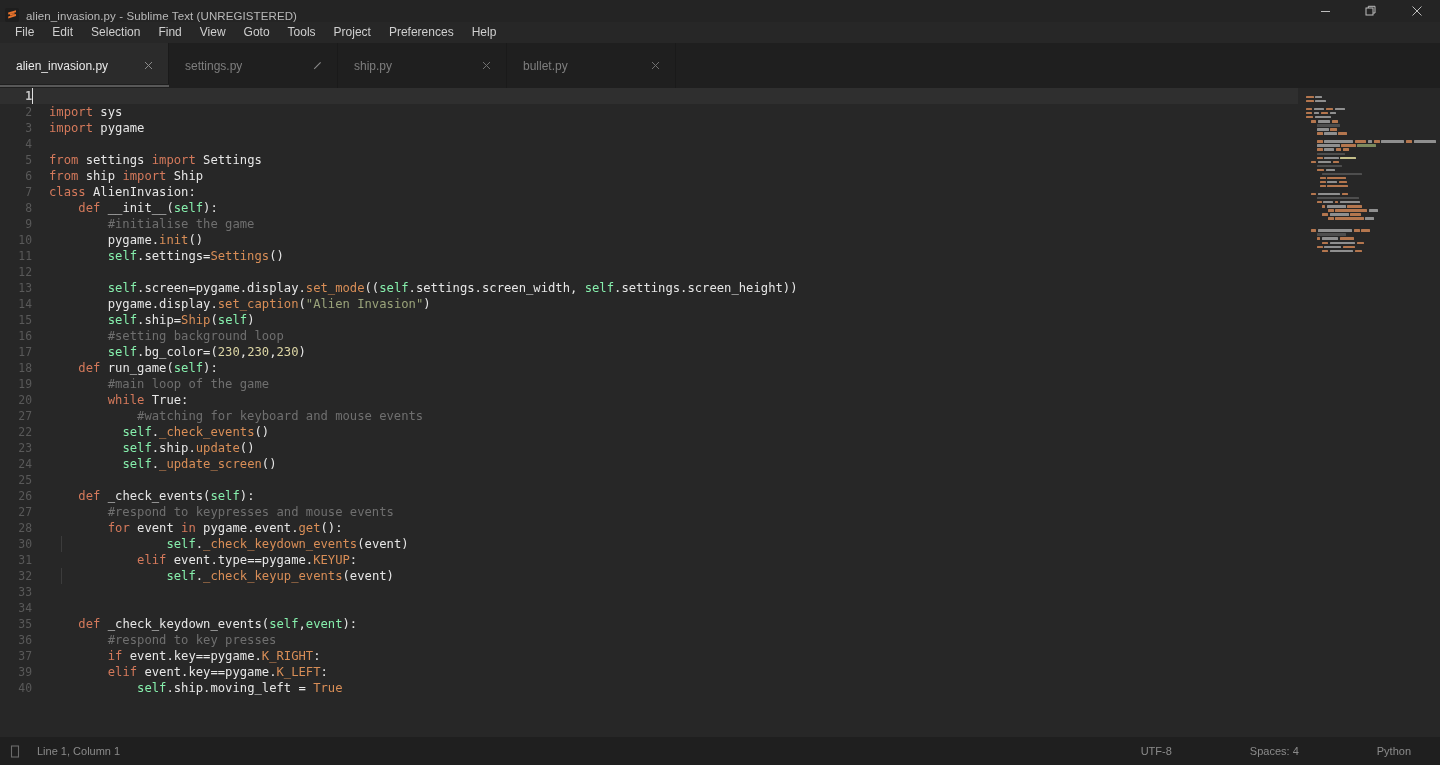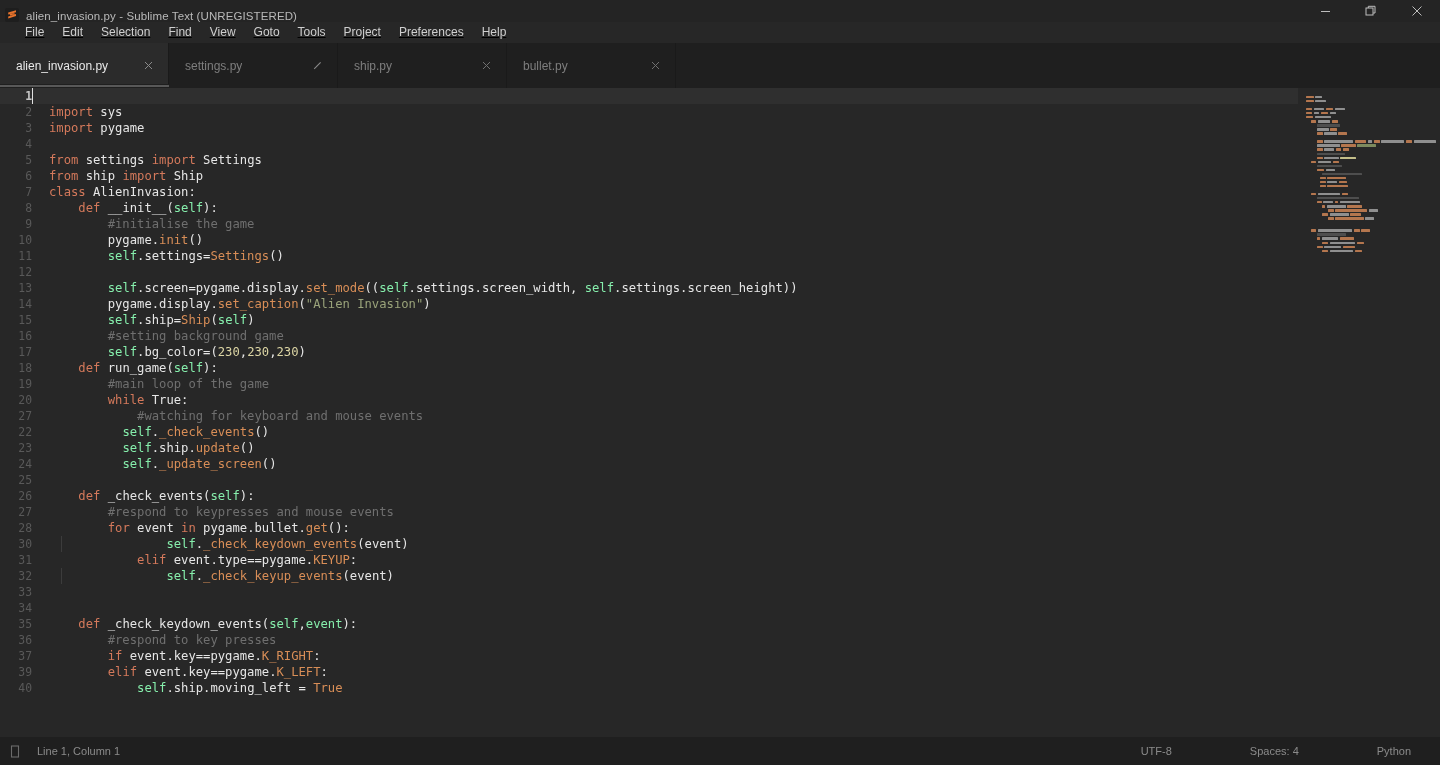--- a/index.html
+++ b/index.html
@@ -47,22 +47,21 @@
     width: 46px; height: 22px;
     display: flex; align-items: center; justify-content: center;
   }
   .winbtn svg { display:block; }
 
   
   .menubar {
     height: 21px; flex: 0 0 21px;
     background: #272727;
     display: flex; align-items: center;
-    padding-left: 16px;
-    text-decoration: underline;
+    padding-left: 6px;
   }
   .menu-item {
     font-size: 12px;
     color: #cfcfcf;
     padding: 2px 9px 3px 9px;
     font-family: "Liberation Sans", sans-serif;
     white-space: nowrap;
     line-height: 14px;
   }
 
@@ -341,33 +340,33 @@
           <div class="row"><div class="gutter">6</div><div class="code-text"><span class="kw">from</span><span class="pl"> ship </span><span class="kw">import</span><span class="pl"> Ship</span></div></div>
           <div class="row"><div class="gutter">7</div><div class="code-text"><span class="kw">class</span><span class="pl"> AlienInvasion:</span></div></div>
           <div class="row"><div class="gutter">8</div><div class="code-text"><span class="pl">    </span><span class="kw">def</span><span class="pl"> __init__(</span><span class="self">self</span><span class="pl">):</span></div></div>
           <div class="row"><div class="gutter">9</div><div class="code-text"><span class="cmt">        #initialise the game</span></div></div>
           <div class="row"><div class="gutter">10</div><div class="code-text"><span class="pl">        pygame.</span><span class="fn">init</span><span class="pl">()</span></div></div>
           <div class="row"><div class="gutter">11</div><div class="code-text"><span class="pl">        </span><span class="self">self</span><span class="pl">.settings=</span><span class="fn">Settings</span><span class="pl">()</span></div></div>
           <div class="row"><div class="gutter">12</div><div class="code-text"></div></div>
           <div class="row"><div class="gutter">13</div><div class="code-text"><span class="pl">        </span><span class="self">self</span><span class="pl">.screen=pygame.display.</span><span class="fn">set_mode</span><span class="pl">((</span><span class="self">self</span><span class="pl">.settings.screen_width, </span><span class="self">self</span><span class="pl">.settings.screen_height))</span></div></div>
           <div class="row"><div class="gutter">14</div><div class="code-text"><span class="pl">        pygame.display.</span><span class="fn">set_caption</span><span class="pl">(</span><span class="str">"Alien Invasion"</span><span class="pl">)</span></div></div>
           <div class="row"><div class="gutter">15</div><div class="code-text"><span class="pl">        </span><span class="self">self</span><span class="pl">.ship=</span><span class="fn">Ship</span><span class="pl">(</span><span class="self">self</span><span class="pl">)</span></div></div>
-          <div class="row"><div class="gutter">16</div><div class="code-text"><span class="cmt">        #setting background game</span></div></div>
+          <div class="row"><div class="gutter">16</div><div class="code-text"><span class="cmt">        #setting background loop</span></div></div>
           <div class="row"><div class="gutter">17</div><div class="code-text"><span class="pl">        </span><span class="self">self</span><span class="pl">.bg_color=(</span><span class="num">230</span><span class="pl">,</span><span class="num">230</span><span class="pl">,</span><span class="num">230</span><span class="pl">)</span></div></div>
           <div class="row"><div class="gutter">18</div><div class="code-text"><span class="pl">    </span><span class="kw">def</span><span class="pl"> run_game(</span><span class="self">self</span><span class="pl">):</span></div></div>
           <div class="row"><div class="gutter">19</div><div class="code-text"><span class="cmt">        #main loop of the game</span></div></div>
           <div class="row"><div class="gutter">20</div><div class="code-text"><span class="pl">        </span><span class="kw">while</span><span class="pl"> </span><span class="pl">True</span><span class="pl">:</span></div></div>
           <div class="row"><div class="gutter">27</div><div class="code-text"><span class="cmt">            #watching for keyboard and mouse events</span></div></div>
           <div class="row"><div class="gutter">22</div><div class="code-text"><span class="pl">          </span><span class="self">self</span><span class="pl">.</span><span class="fn">_check_events</span><span class="pl">()</span></div></div>
           <div class="row"><div class="gutter">23</div><div class="code-text"><span class="pl">          </span><span class="self">self</span><span class="pl">.ship.</span><span class="fn">update</span><span class="pl">()</span></div></div>
           <div class="row"><div class="gutter">24</div><div class="code-text"><span class="pl">          </span><span class="self">self</span><span class="pl">.</span><span class="fn">_update_screen</span><span class="pl">()</span></div></div>
           <div class="row"><div class="gutter">25</div><div class="code-text"></div></div>
           <div class="row"><div class="gutter">26</div><div class="code-text"><span class="pl">    </span><span class="kw">def</span><span class="pl"> _check_events(</span><span class="self">self</span><span class="pl">):</span></div></div>
           <div class="row"><div class="gutter">27</div><div class="code-text"><span class="cmt">        #respond to keypresses and mouse events</span></div></div>
-          <div class="row"><div class="gutter">28</div><div class="code-text"><span class="pl">        </span><span class="kw">for</span><span class="pl"> event </span><span class="kw">in</span><span class="pl"> pygame.bullet.</span><span class="fn">get</span><span class="pl">():</span></div></div>
+          <div class="row"><div class="gutter">28</div><div class="code-text"><span class="pl">        </span><span class="kw">for</span><span class="pl"> event </span><span class="kw">in</span><span class="pl"> pygame.event.</span><span class="fn">get</span><span class="pl">():</span></div></div>
           <div class="row"><div class="gutter">30</div><div class="code-text"><span class="iguide" style="left: 29.32px;"></span><span class="pl">                </span><span class="self">self</span><span class="pl">.</span><span class="fn">_check_keydown_events</span><span class="pl">(event)</span></div></div>
           <div class="row"><div class="gutter">31</div><div class="code-text"><span class="pl">            </span><span class="kw">elif</span><span class="pl"> event.type==pygame.</span><span class="cst">KEYUP</span><span class="pl">:</span></div></div>
           <div class="row"><div class="gutter">32</div><div class="code-text"><span class="iguide" style="left: 29.32px;"></span><span class="pl">                </span><span class="self">self</span><span class="pl">.</span><span class="fn">_check_keyup_events</span><span class="pl">(event)</span></div></div>
           <div class="row"><div class="gutter">33</div><div class="code-text"></div></div>
           <div class="row"><div class="gutter">34</div><div class="code-text"></div></div>
           <div class="row"><div class="gutter">35</div><div class="code-text"><span class="pl">    </span><span class="kw">def</span><span class="pl"> _check_keydown_events(</span><span class="self">self</span><span class="pl">,</span><span class="self">event</span><span class="pl">):</span></div></div>
           <div class="row"><div class="gutter">36</div><div class="code-text"><span class="cmt">        #respond to key presses</span></div></div>
           <div class="row"><div class="gutter">37</div><div class="code-text"><span class="pl">        </span><span class="kw">if</span><span class="pl"> event.key==pygame.</span><span class="cst">K_RIGHT</span><span class="pl">:</span></div></div>
           <div class="row"><div class="gutter">39</div><div class="code-text"><span class="pl">        </span><span class="kw">elif</span><span class="pl"> event.key==pygame.</span><span class="cst">K_LEFT</span><span class="pl">:</span></div></div>
           <div class="row"><div class="gutter">40</div><div class="code-text"><span class="pl">            </span><span class="self">self</span><span class="pl">.ship.moving_left = </span><span class="bool">True</span></div></div>

